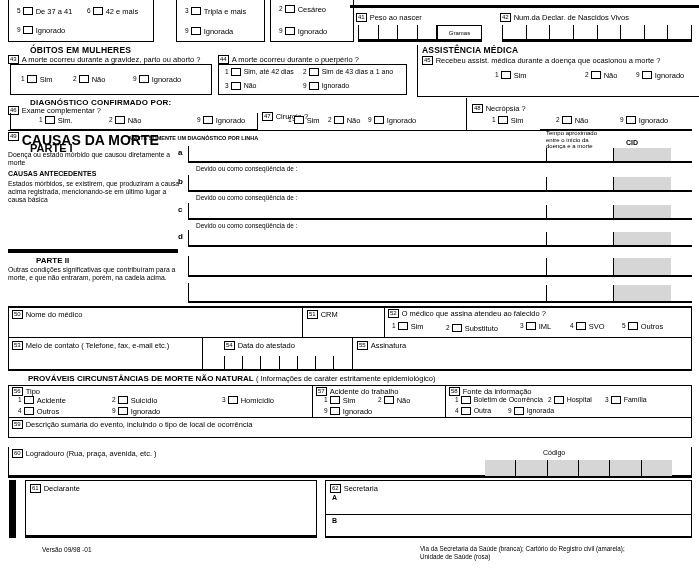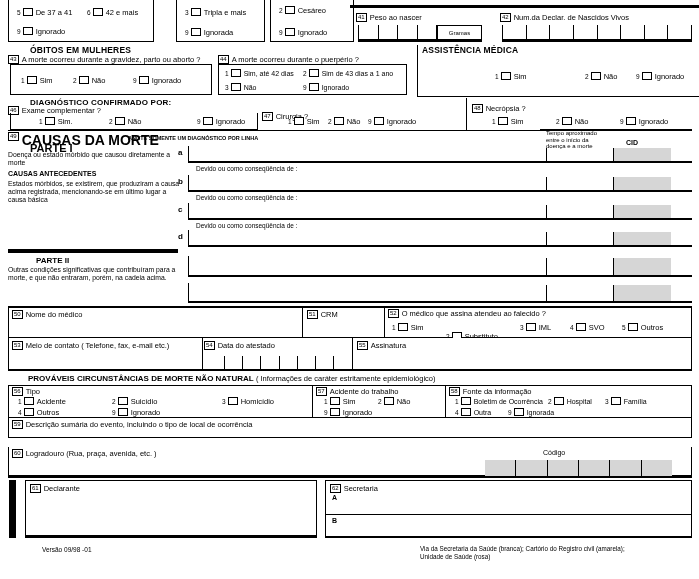--- a/index.html
+++ b/index.html
@@ -6,21 +6,21 @@
   html,body { background:#fff; }
   #form {
     position:relative; width:699px; height:579px; background:#fff;
     font-family:"Liberation Sans", sans-serif; color:#000; overflow:hidden;
   }
   .abs { position:absolute; }
   .box { position:absolute; border:1.5px solid #000; background:#fff; }
   .fl { position:absolute; display:flex; gap:3px; align-items:flex-start; font-size:7.5px; white-space:nowrap; }
   .numbox { display:inline-block; font-size:6px; line-height:7px; border:1px solid #000; padding:0 1px; background:#fff; }
   .sech { position:absolute; font-weight:bold; font-size:8.5px; white-space:nowrap; letter-spacing:.2px; }
-  .opt { position:absolute; display:flex; align-items:center; height:10px; white-space:nowrap; }
+  .opt { position:absolute; display:flex; height:10px; white-space:nowrap; }
   .onum { font-size:6.5px; }
   .cb { display:inline-block; width:10px; height:8px; border:1px solid #000; background:#fff; margin:0 3px 0 2px; }
   .olbl { font-size:7.5px; }
   .optbox { position:absolute; border:1px solid #000; }
   .vline { position:absolute; width:1px; background:#000; }
   .hline { position:absolute; height:1px; background:#000; }
   .thick { background:#000; position:absolute; }
   .smtxt { position:absolute; font-size:6.8px; line-height:8px; }
   .cause-line { position:absolute; left:188px; width:504px; border-left:1px solid #000; border-bottom:2px solid #000; }
   .cl-letter { position:absolute; left:-11px; top:2px; font-weight:bold; font-size:8px; }
@@ -157,20 +157,24 @@
         <span class="cb"></span>
         <span class="olbl" style="font-size:7px">Não</span>
       </span>
     <span class="opt" style="left:84px;top:17px">
         <span class="onum">9</span>
         <span class="cb"></span>
         <span class="olbl" style="font-size:7px">Ignorado</span>
       </span>
   </div>
 
+  <div class="fl" style="left:422px;top:56px">
+    <span class="numbox">45</span>
+    <span>Recebeu assist. médica durante a doença que ocasionou a morte ?</span>
+  </div>
   <span class="opt" style="left:495px;top:71px">
       <span class="onum">1</span>
       <span class="cb"></span>
       <span class="olbl">Sim</span>
     </span>
   <span class="opt" style="left:585px;top:71px">
       <span class="onum">2</span>
       <span class="cb"></span>
       <span class="olbl">Não</span>
     </span>
@@ -320,21 +324,21 @@
   <div class="abs" style="left:307px;top:320px;width:74px;height:16px"></div>
   <div class="fl" style="left:388px;top:309px">
     <span class="numbox">52</span>
     <span>O médico que assina atendeu ao falecido ?</span>
   </div>
   <span class="opt" style="left:392px;top:322px">
       <span class="onum">1</span>
       <span class="cb"></span>
       <span class="olbl">Sim</span>
     </span>
-  <span class="opt" style="left:446px;top:331px">
+  <span class="opt" style="left:446px;top:324px">
       <span class="onum">2</span>
       <span class="cb"></span>
       <span class="olbl">Substituto</span>
     </span>
   <span class="opt" style="left:520px;top:322px">
       <span class="onum">3</span>
       <span class="cb"></span>
       <span class="olbl">IML</span>
     </span>
   <span class="opt" style="left:570px;top:322px">
@@ -349,21 +353,21 @@
     </span>
 
   <div class="rowbox" style="left:8px;top:338px;width:684px;height:33px;border-top:none;border-bottom:2px solid #000"></div>
   <div class="vline" style="left:202px;top:338px;height:33px"></div>
   <div class="vline" style="left:352px;top:338px;height:33px"></div>
   <div class="fl" style="left:12px;top:341px">
     <span class="numbox">53</span>
     <span>Meio de contato ( Telefone, fax, e-mail etc.)</span>
   </div>
   <div class="abs" style="left:12px;top:352px;width:186px;height:16px"></div>
-  <div class="fl" style="left:204px;top:341px">
+  <div class="fl" style="left:224px;top:341px">
     <span class="numbox">54</span>
     <span>Data do atestado</span>
   </div>
   <div class="tickrow" style="left:207px;top:356px;width:144px;height:14px">
     <span class="cell"></span>
       <span class="cell"></span>
       <span class="cell"></span>
       <span class="cell"></span>
       <span class="cell"></span>
       <span class="cell"></span>

